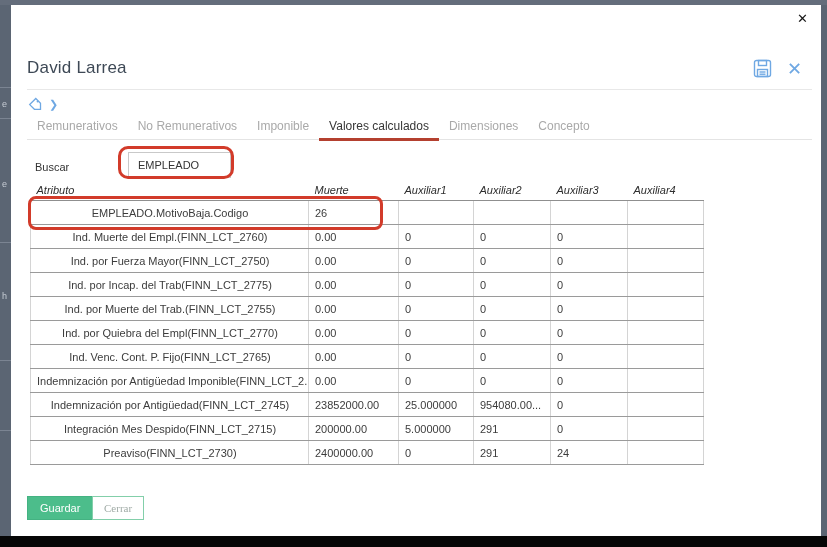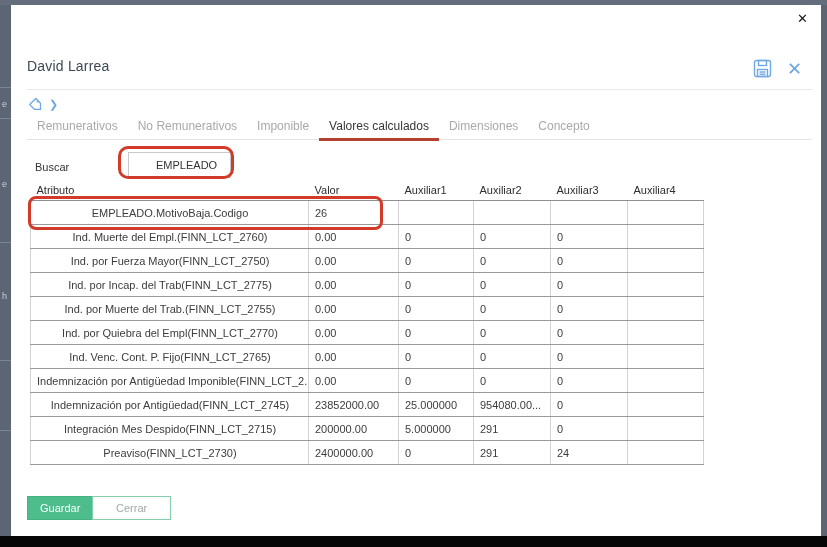--- a/index.html
+++ b/index.html
@@ -11,47 +11,47 @@
   .strip-left{position:absolute;left:0;top:5px;width:11px;height:531px;background:#5b6573;}
   .strip-right{position:absolute;left:821px;top:5px;width:6px;height:531px;background:#5b6573;}
   .bar-bottom{position:absolute;left:0;top:536px;width:827px;height:11px;background:#060606;}
   .frag{position:absolute;color:#c6ccd4;font-size:9px;line-height:9px;}
   .frag1{left:2px;top:100px;} .frag2{left:2px;top:180px;} .frag3{left:2px;top:292px;}
   .bgline{position:absolute;left:0;width:11px;height:1px;background:#7b8492;}
 
   .overlay-close{position:absolute;left:797px;top:12px;font-size:13px;font-weight:700;color:#141414;cursor:pointer;line-height:14px;}
 
   
-  .modal-title{position:absolute;left:27px;top:58px;font-size:14px;color:#3e4956;letter-spacing:.2px;}
+  .modal-title{position:absolute;left:27px;top:58px;font-size:17px;color:#3e4956;letter-spacing:.2px;}
   .hdr-icons{position:absolute;left:753px;top:59px;display:flex;align-items:center;gap:15px;}
   .icon-x{color:#6fa8e3;font-size:18px;font-weight:400;line-height:18px;cursor:pointer;}
   .divider{position:absolute;left:27px;top:89px;width:785px;height:1px;background:#e8e8e8;}
 
   .tagrow{position:absolute;left:28px;top:97px;display:flex;align-items:center;gap:7px;}
   .chev{color:#6fa8e3;font-size:11px;line-height:13px;}
 
   .tabs{position:absolute;left:27px;top:114px;width:785px;display:flex;align-items:flex-end;border-bottom:1px solid #e4e4e4;}
   .tab{padding:5px 10px 5px;font-size:12px;color:#a9a9a9;cursor:pointer;white-space:nowrap;border-bottom:3px solid transparent;margin-bottom:-2px;}
   .tab.active{color:#363636;border-bottom-color:#b4402f;}
 
   .search-label{position:absolute;left:35px;top:161px;font-size:11px;color:#333;text-align:center;}
-  .search-input{position:absolute;left:128px;top:152px;width:103px;height:26px;border:1px solid #c9c9c9;box-sizing:border-box;font-family:inherit;font-size:11px;color:#333;padding:0 0 0 27px;background:#fff;outline:none;}
+  .search-input{position:absolute;left:128px;top:152px;width:103px;height:26px;border:1px solid #c9c9c9;box-sizing:border-box;font-family:inherit;font-size:11px;color:#333;padding:0 0 0 9px;background:#fff;outline:none;}
 
   .tbl{position:absolute;left:30px;top:183px;width:673px;border-collapse:collapse;table-layout:fixed;font-size:11px;color:#3c3c3c;}
-  .tbl th{text-align:left;font-weight:400;color:#2e2e2e;padding:1px 5px 4px 6px;border-bottom:1px solid #8f8f8f;white-space:nowrap;overflow:hidden;}
+  .tbl th{text-align:left;font-weight:400;color:#2e2e2e;padding:1px 5px 4px 6px;border-bottom:1px solid #8f8f8f;white-space:nowrap;overflow:hidden;font-style:italic;}
   .tbl td{height:23px;padding:0 5px 0 6px;border-bottom:1px solid #9a9a9a;border-right:1px solid #d4d4d4;white-space:nowrap;overflow:hidden;text-overflow:clip;}
   .tbl td:first-child{border-left:1px solid #d4d4d4;text-align:center;}
 
   .annotation{position:absolute;border:3px solid #d23b2a;pointer-events:none;}
   .ann-search{left:118px;top:146px;width:110px;height:27px;border-radius:10px;}
   .ann-row{left:28px;top:196px;width:349px;height:28px;border-radius:8px;}
 
   .btn{position:absolute;top:496px;height:24px;font-family:inherit;font-size:11px;border-radius:0;cursor:pointer;}
   .btn-save{left:27px;padding:0 12px;background:#4cbd8b;border:1px solid #44b282;color:#ffffff;}
-  .btn-close{left:92px;padding:0 23px;background:#ffffff;border:1px solid #83cfaa;color:#a0aba6;}
+  .btn-close{left:92px;padding:0 11px;background:#ffffff;border:1px solid #83cfaa;color:#a0aba6;font-family:Liberation Serif, serif;}
 </style>
 </head>
 <body>
 
 <div class="scene">
 
   <div class="strip-top"></div>
   <div class="strip-left">
     <div class="bgline" style="top:82px"></div>
     <div class="bgline" style="top:113px"></div>
@@ -109,21 +109,21 @@
       <col style="width:278px">
         <col style="width:90px">
         <col style="width:75px">
       <col style="width:77px">
         <col style="width:77px">
         <col style="width:76px">
     </colgroup>
     <thead>
       <tr>
         <th>Atributo</th>
-        <th>Valor</th>
+        <th>Muerte</th>
         <th>Auxiliar1</th>
         <th>Auxiliar2</th>
         <th>Auxiliar3</th>
         <th>Auxiliar4</th>
       </tr>
     </thead>
     <tbody id="tbody">
         <tr>
           <td>EMPLEADO.MotivoBaja.Codigo</td>
           <td>26</td>

